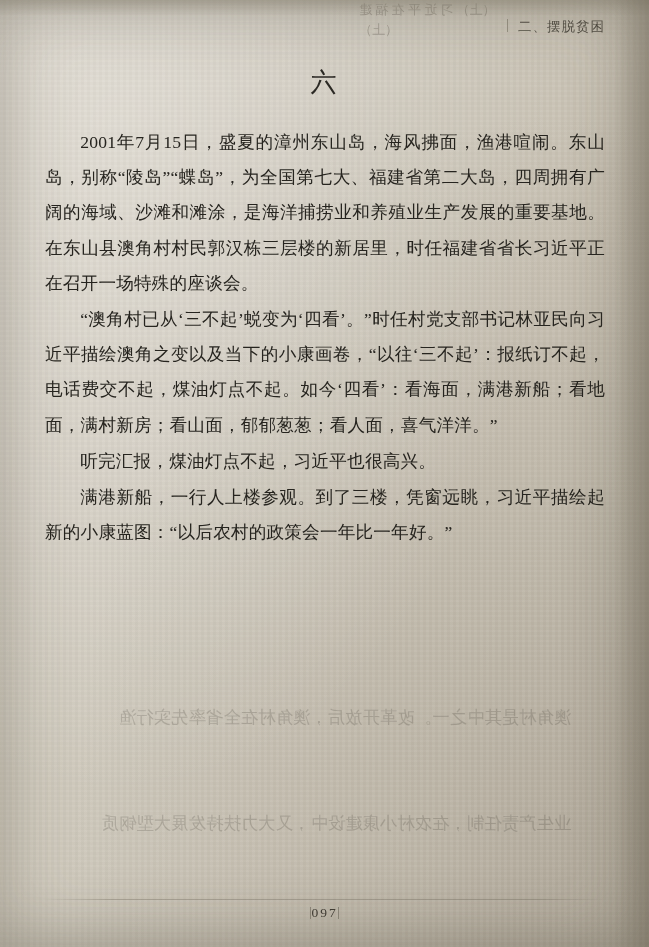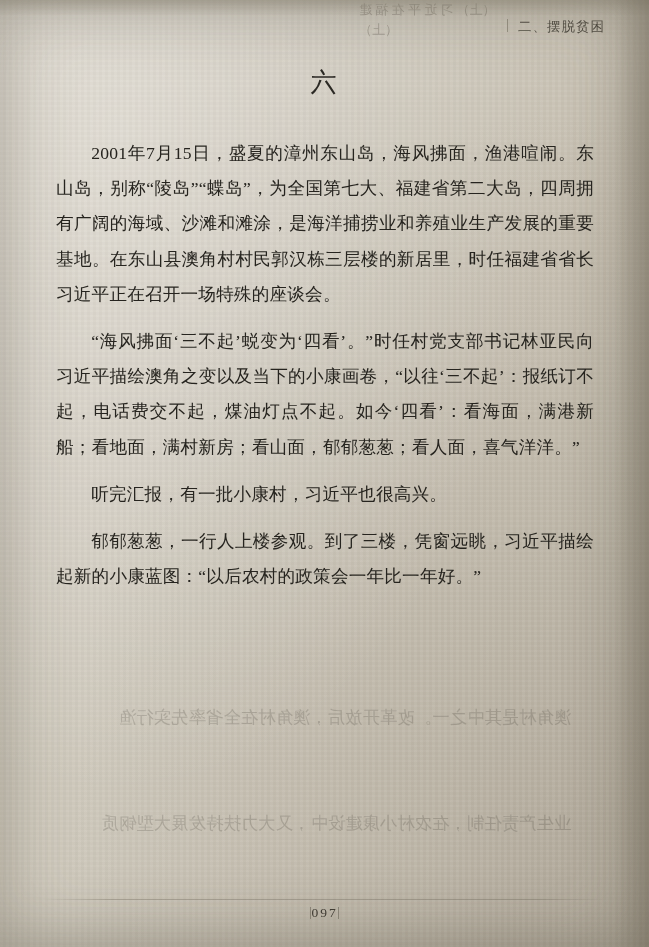--- a/index.html
+++ b/index.html
@@ -96,21 +96,21 @@
     top: 124px;
     left: 44px;
     width: 562px;
     font-size: 17.6px;
     line-height: 35.2px;
     text-align: justify;
     text-justify: inter-character;
     color: #26241f;
   }
   .body-text p {
-    margin: 12px;
+    margin: 1px;
     text-indent: 2em;
     letter-spacing: 0.2px;
   }
 
   
   .ghost-mid {
     position: absolute;
     left: 44px;
     width: 562px;
     font-size: 17.4px;
@@ -181,23 +181,23 @@
 
   <div class="running-head">
     <span class="rh-sep"></span>
     <span>二、摆脱贫困</span>
   </div>
 
   <div class="chapter-number">六</div>
 
   <div class="body-text">
     <p>2001年7月15日，盛夏的漳州东山岛，海风拂面，渔港喧闹。东山岛，别称“陵岛”“蝶岛”，为全国第七大、福建省第二大岛，四周拥有广阔的海域、沙滩和滩涂，是海洋捕捞业和养殖业生产发展的重要基地。在东山县澳角村村民郭汉栋三层楼的新居里，时任福建省省长习近平正在召开一场特殊的座谈会。</p>
-    <p>“海风拂面‘三不起’蜕变为‘四看’。”时任村党支部书记林亚民向习近平描绘澳角之变以及当下的小康画卷，“以往‘三不起’：报纸订不起，电话费交不起，煤油灯点不起。如今‘四看’：看海面，满港新船；看地面，满村新房；看山面，郁郁葱葱；看人面，喜气洋洋。”</p>
-    <p>听完汇报，有一批小康村，习近平也很高兴。</p>
-    <p>郁郁葱葱，一行人上楼参观。到了三楼，凭窗远眺，习近平描绘起新的小康蓝图：“以后农村的政策会一年比一年好。”</p>
+    <p>“澳角村已从‘三不起’蜕变为‘四看’。”时任村党支部书记林亚民向习近平描绘澳角之变以及当下的小康画卷，“以往‘三不起’：报纸订不起，电话费交不起，煤油灯点不起。如今‘四看’：看海面，满港新船；看地面，满村新房；看山面，郁郁葱葱；看人面，喜气洋洋。”</p>
+    <p>听完汇报，煤油灯点不起，习近平也很高兴。</p>
+    <p>满港新船，一行人上楼参观。到了三楼，凭窗远眺，习近平描绘起新的小康蓝图：“以后农村的政策会一年比一年好。”</p>
   </div>
 
   <div class="ghost-mid ghost-a">
     <p>澳角村是其中之一。改革开放后，澳角村在全省率先实行渔</p>
   </div>
   <div class="ghost-mid ghost-b">
     <p>业生产责任制，在农村小康建设中，又大力扶持发展大型钢质</p>
   </div>
 
   <div class="rule"></div>

